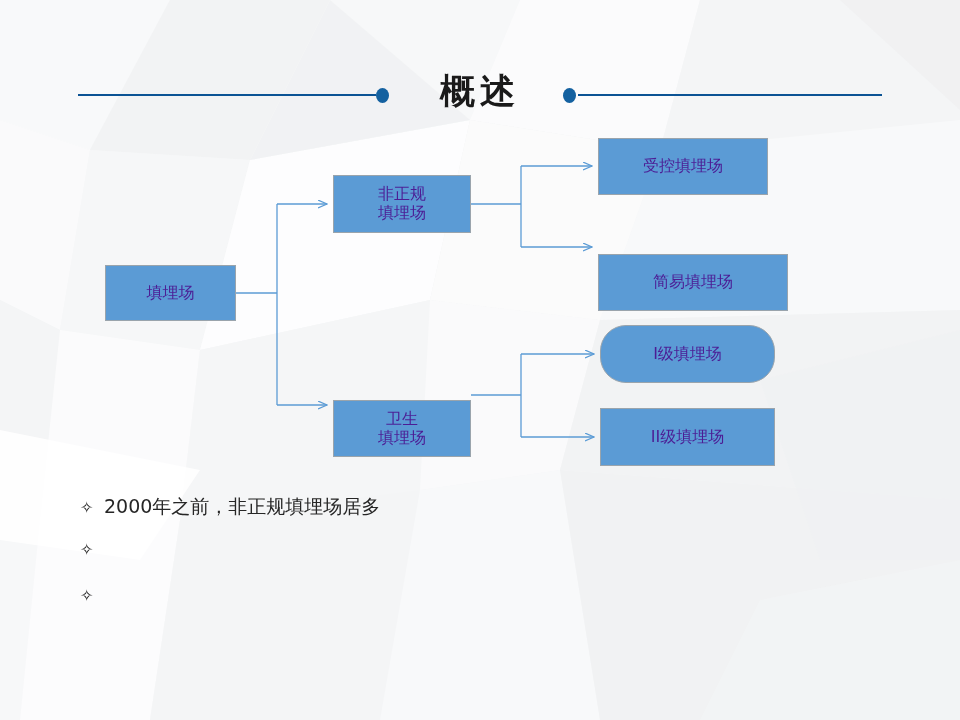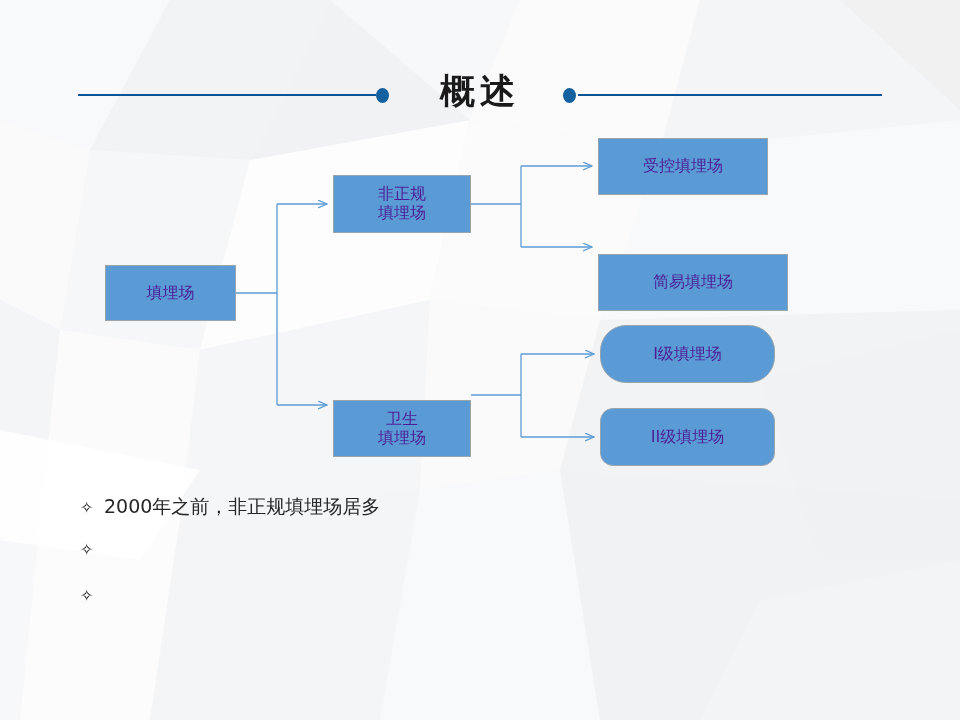--- a/index.html
+++ b/index.html
@@ -90,21 +90,21 @@
     font-family: "DejaVu Sans", "Liberation Sans", sans-serif;
     z-index: 2;
     white-space: pre-line;
   }
   #node-root        { left: 105px; top: 265px; width: 131px; height: 56px; }
   #node-informal    { left: 333px; top: 175px; width: 138px; height: 58px; }
   #node-sanitary    { left: 333px; top: 368px; width: 138px; height: 57px; margin-top: 32px; }
   #node-controlled  { left: 598px; top: 138px; width: 170px; height: 57px; }
   #node-simple      { left: 598px; top: 218px; width: 190px; height: 57px; margin-top: 36px; }
   #node-level1      { left: 600px; top: 325px; width: 175px; height: 58px; border-radius: 26px; }
-  #node-level2      { left: 600px; top: 408px; width: 175px; height: 58px; border-radius: 13px; }
+  #node-level2      { left: 600px; top: 408px; width: 175px; height: 58px; }
   
   #bullets {
     position: absolute;
     left: 80px; top: 494px;
     width: 700px;
     z-index: 3;
   }
   .bullet-row {
     display: flex;
     align-items: baseline;

